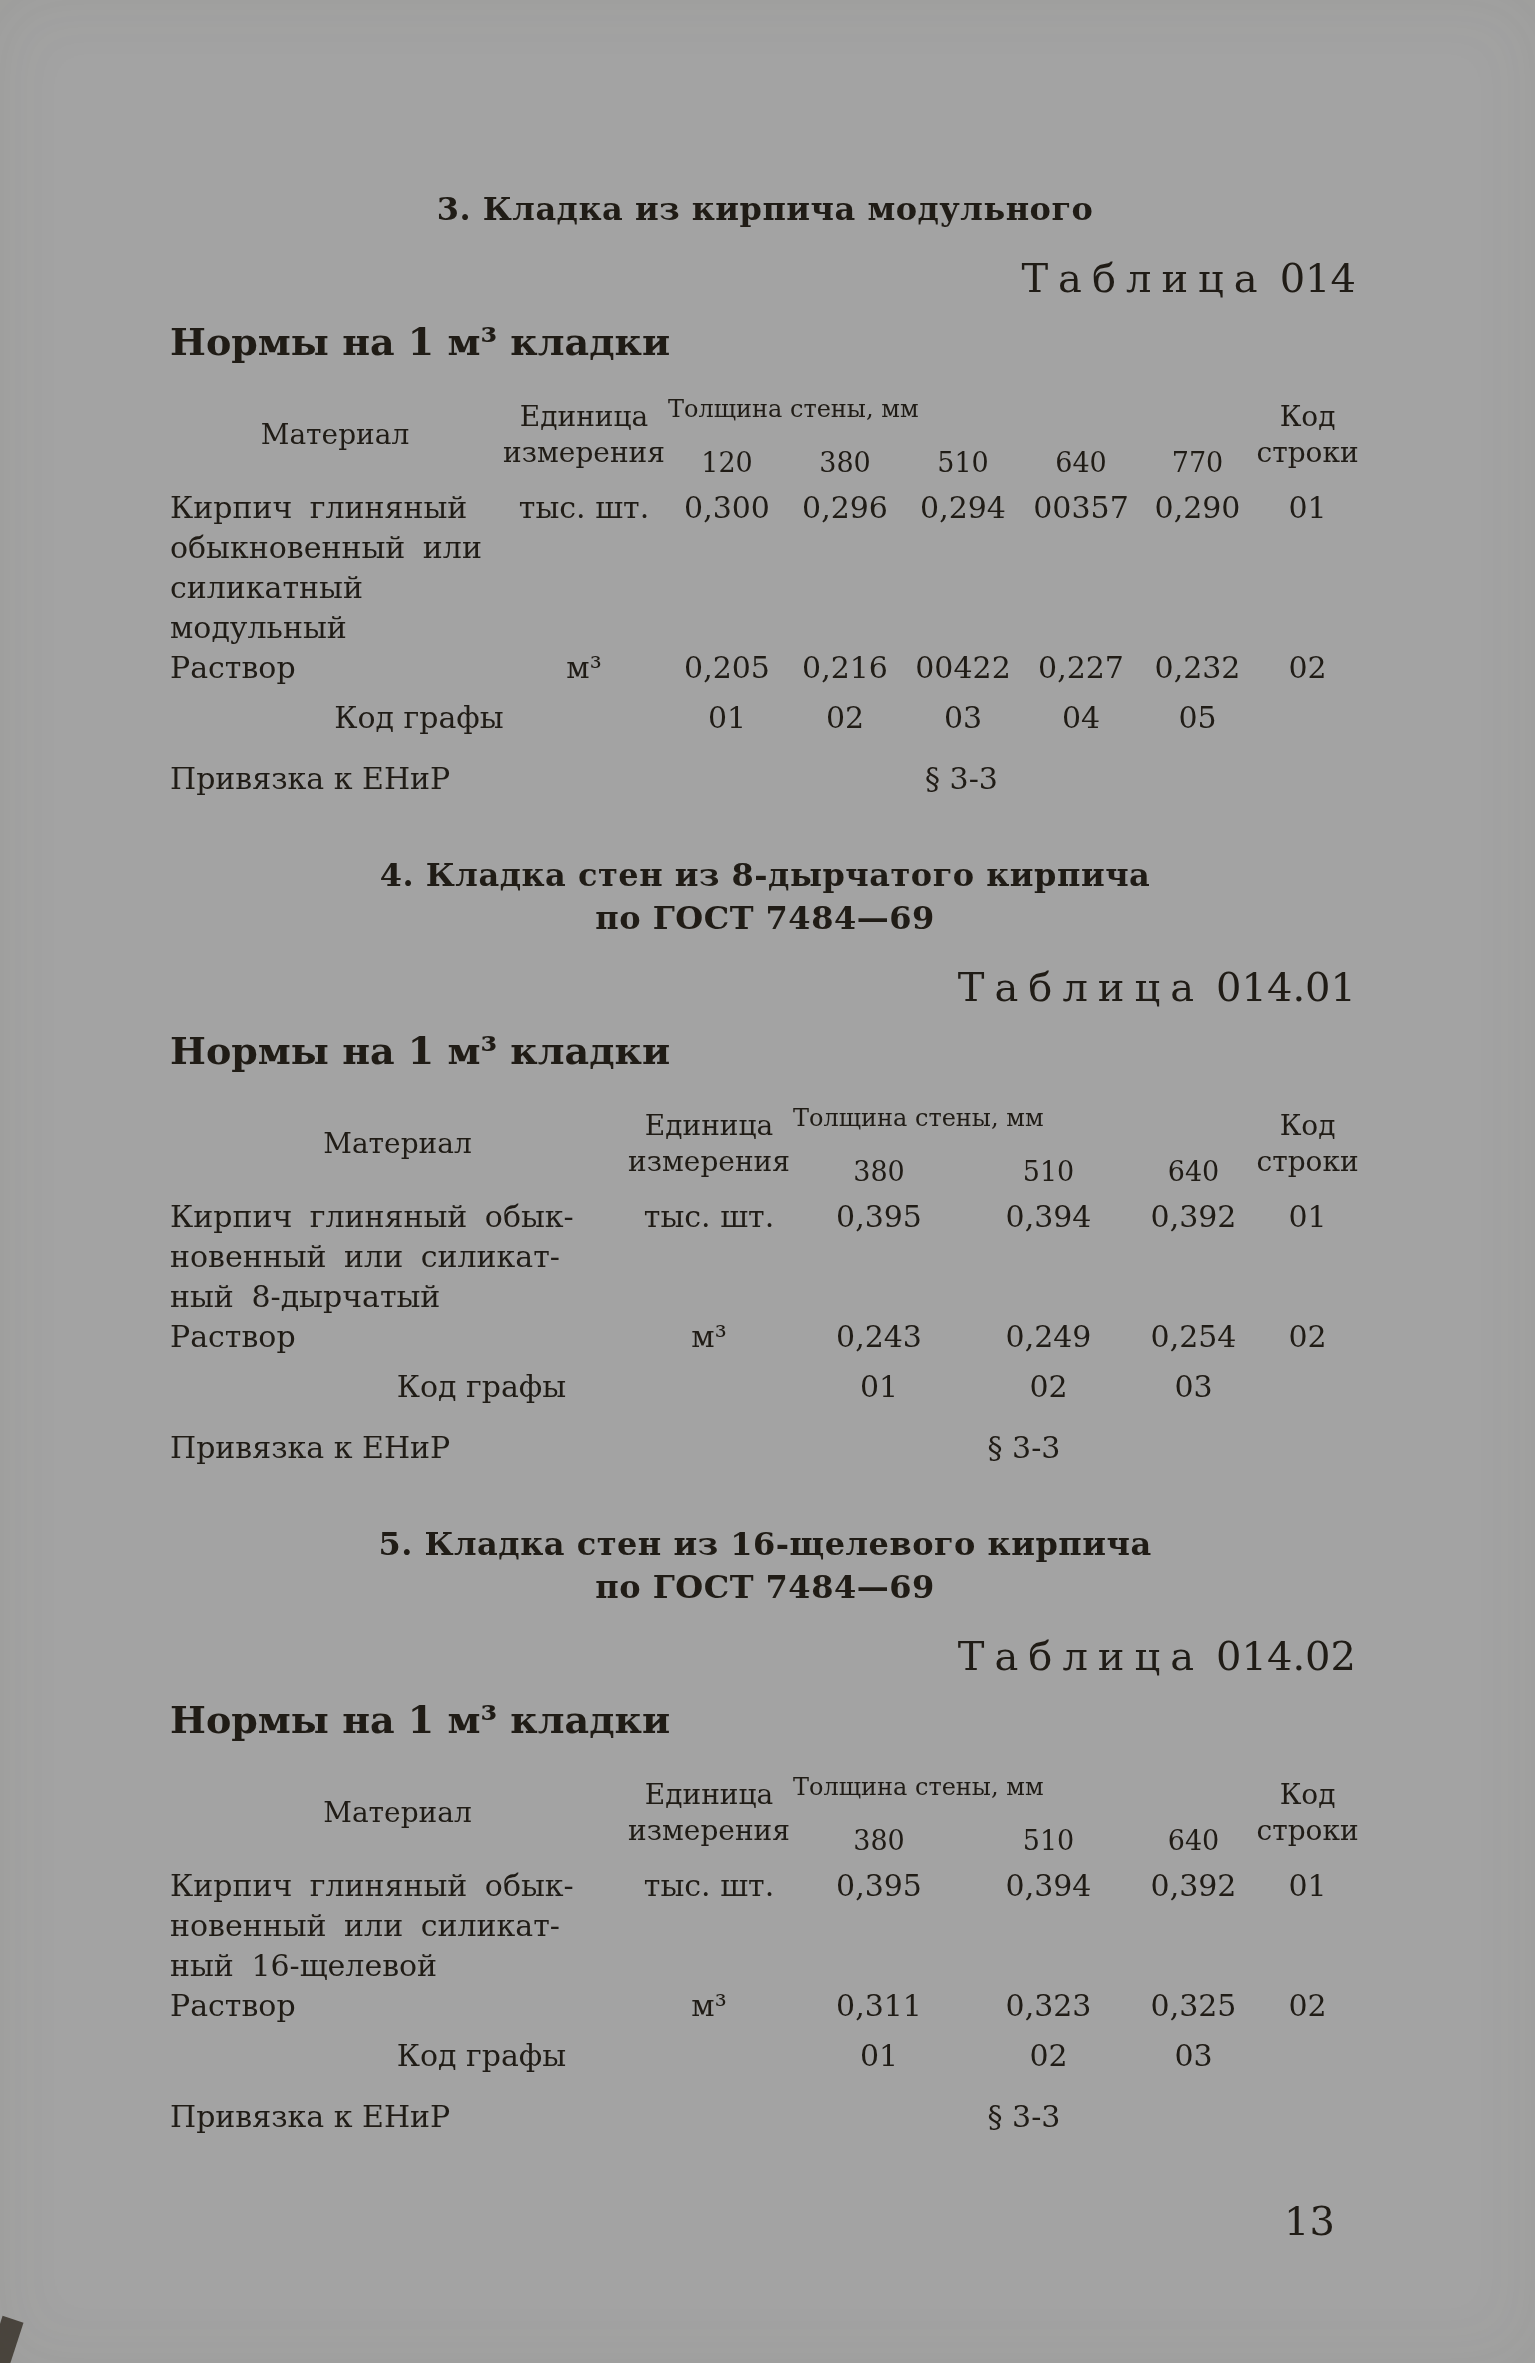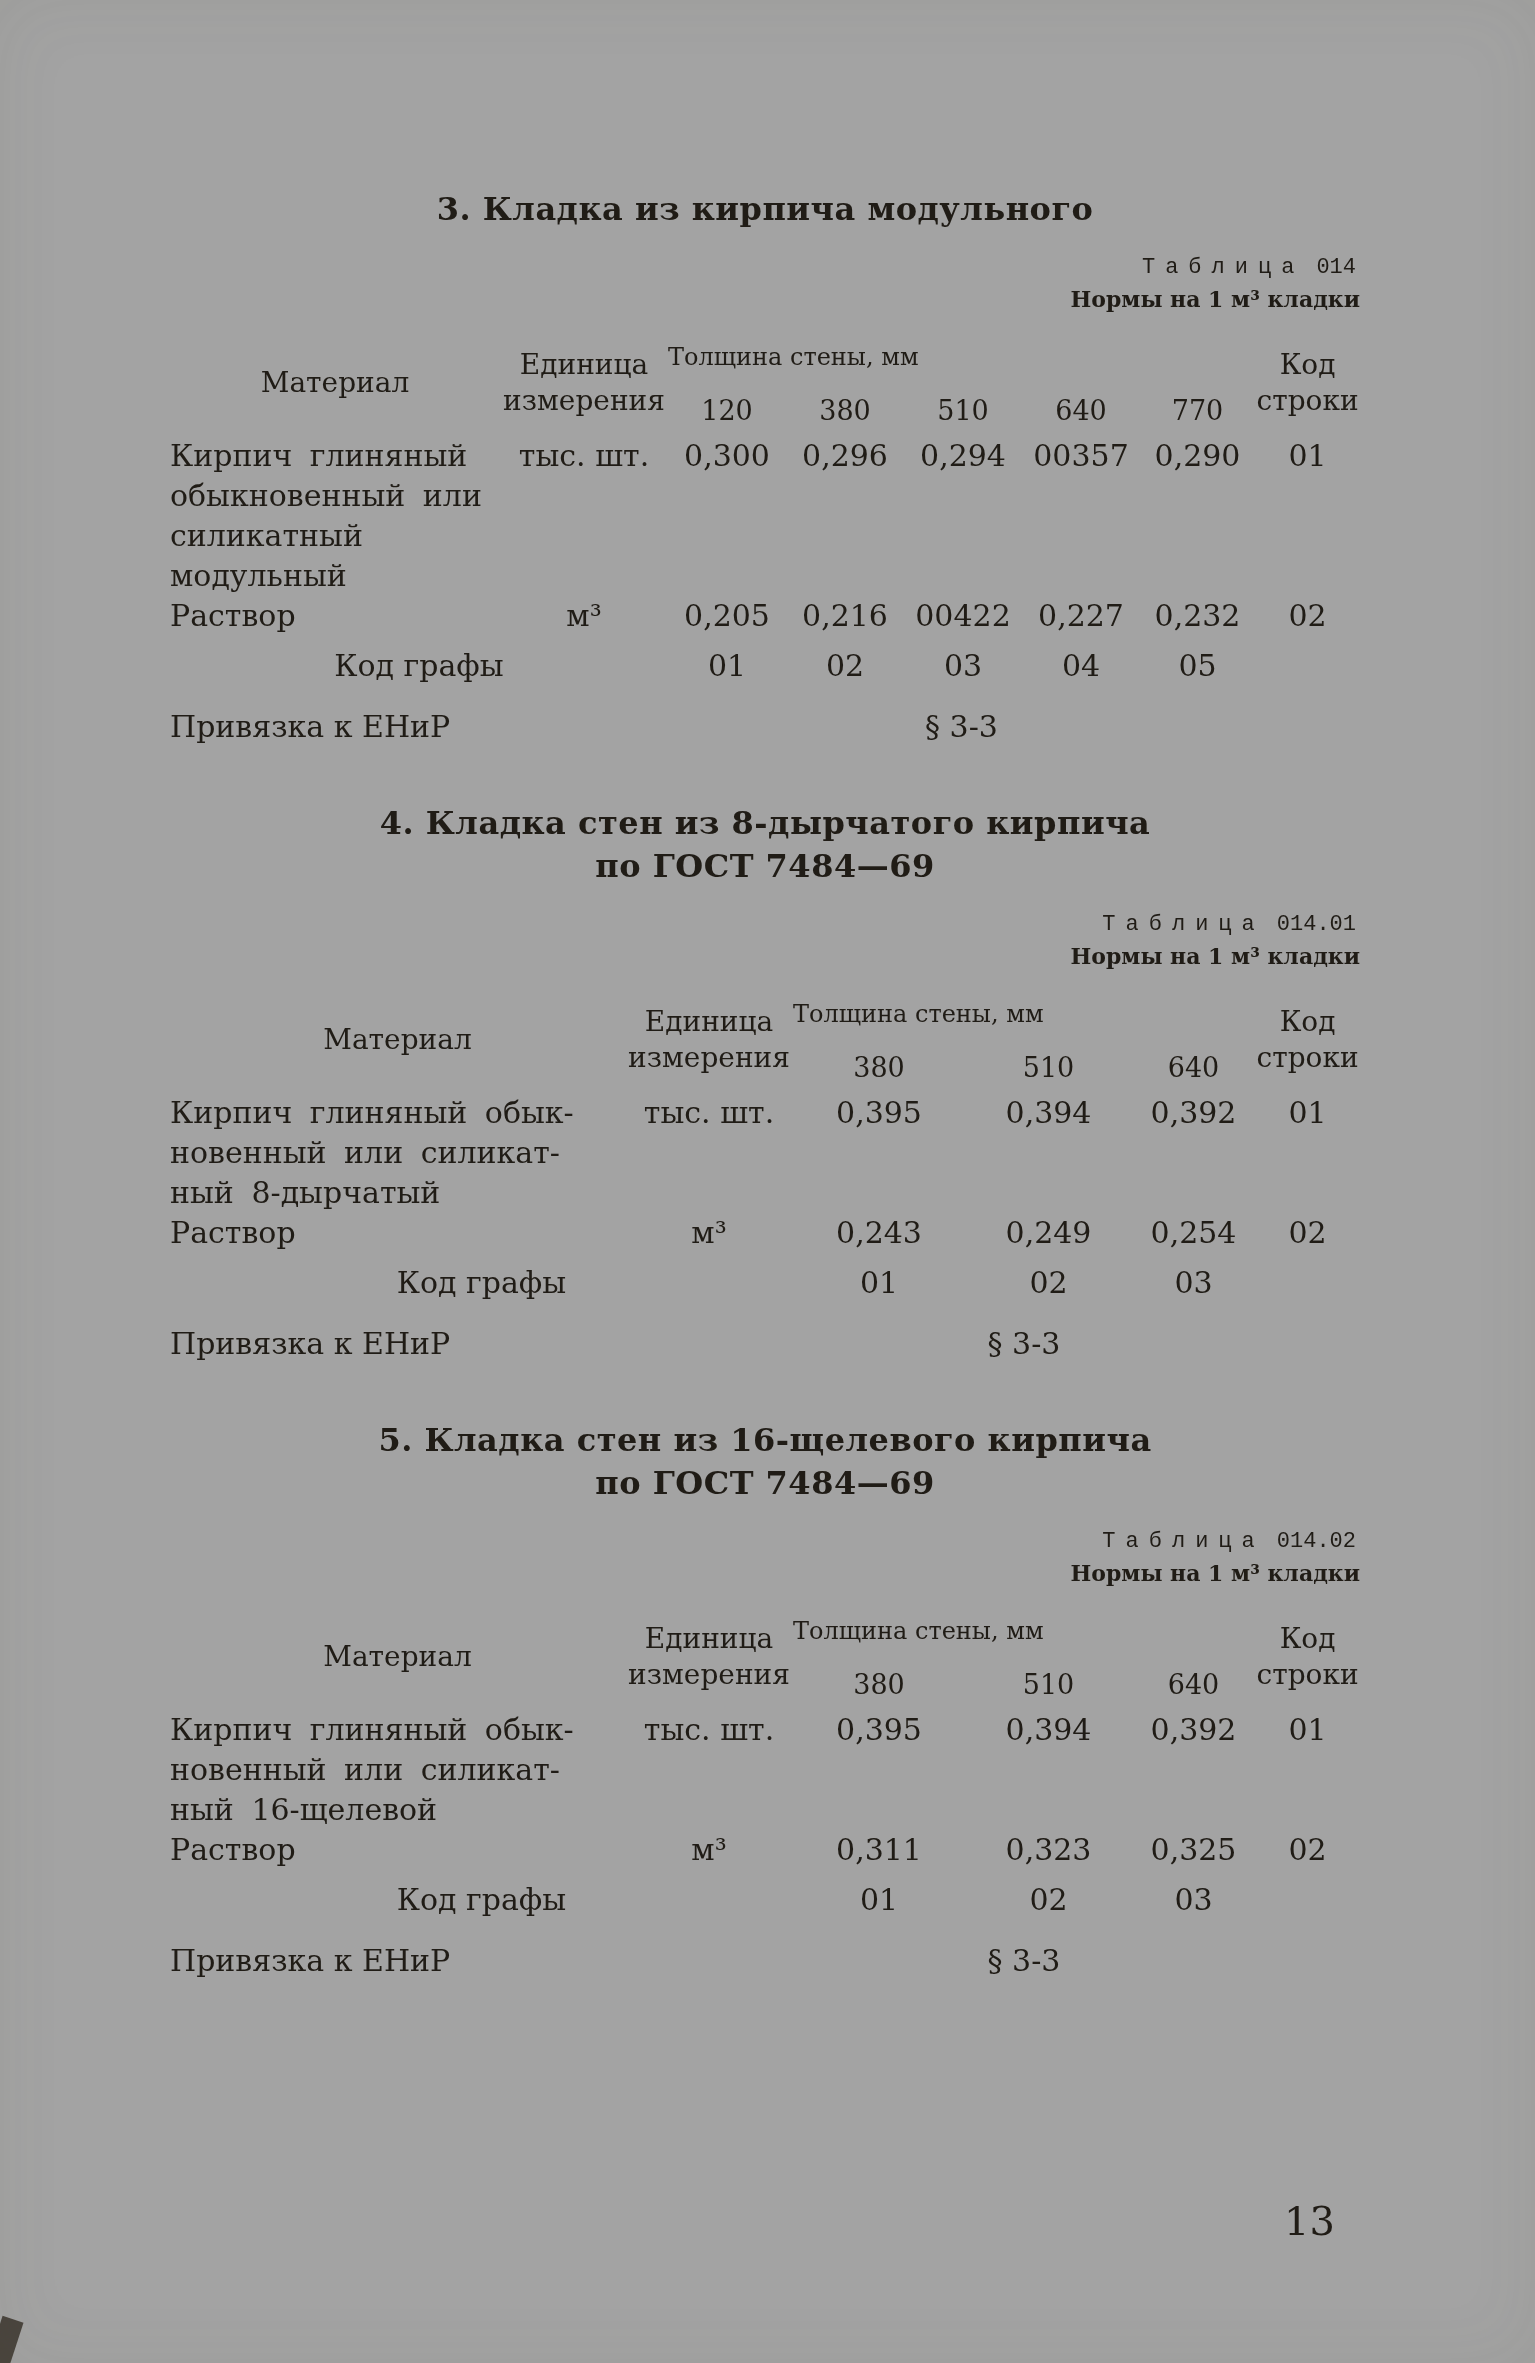--- a/index.html
+++ b/index.html
@@ -16,26 +16,26 @@
   }
   .sec { margin:0; }
   .sec + .sec { margin-top:44px; }
   .section-title {
     margin:0; text-align:center;
     font-size:32px; font-weight:bold; line-height:43px;
     letter-spacing:0.5px;
   }
   .title-line { display:block; }
   .caption {
-    margin-top:24px; text-align:right; font-size:22px; padding-right:4px;font-family:Liberation Mono, monospace;
+    margin-top:24px; text-align:right; font-size:40px; padding-right:4px;
   }
   .caption .cap-word { letter-spacing:10px; margin-right:12px; }
   .norms {
-    margin-top:6px; margin-bottom:18px;
-    text-align:right; font-size:22px; font-weight:bold;
+    margin-top:18px; margin-bottom:18px;
+    text-align:left; font-size:38px; font-weight:bold;
   }
   table.gost {
     border-collapse:collapse; table-layout:fixed;
     width:1190px; font-size:30px; color:#201c16;
   }
   table.gost td { border:0 solid #241f18; padding:0; }
   .bt  { border-top-width:4px; }
   .vl  { border-left-width:2px; }
   .hb  { border-bottom-width:3px; }
   .tb  { border-bottom-width:2px; }

